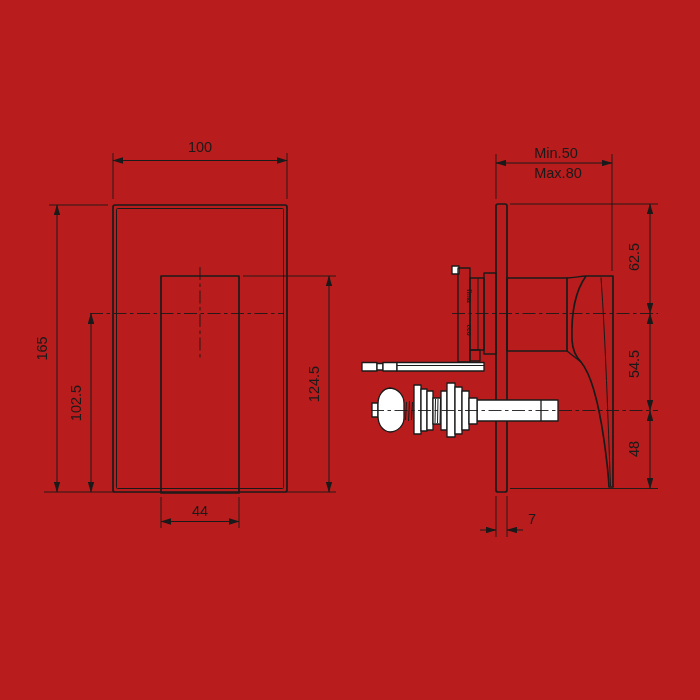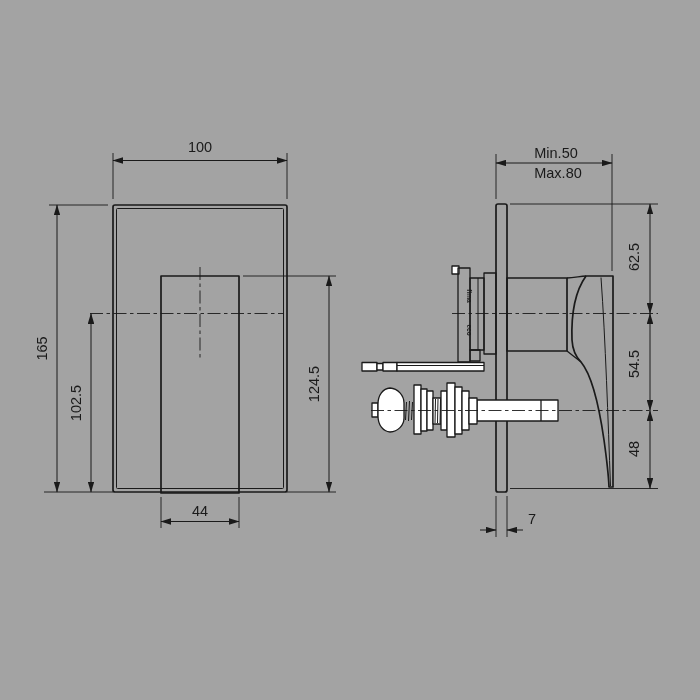--- a/index.html
+++ b/index.html
@@ -1,19 +1,19 @@
 <!DOCTYPE html>
 <html><head>
 <meta charset="utf-8">
 <style>
   html,body{margin:0;padding:0;background:#ffffff;}
   .canvas{
     position:relative;
     width:700px;height:700px;
-    background:#a3a3a3;
+    background:#b91c1c;
     font-family:"Liberation Sans", sans-serif;
     overflow:hidden;
   }
   svg{position:absolute;left:0;top:0;}
   .outline{fill:none;stroke:#1a1a1a;stroke-width:1.7;stroke-linejoin:round;stroke-linecap:round;}
   .mid{fill:none;stroke:#1a1a1a;stroke-width:1.3;stroke-linejoin:round;}
   .part{fill:#ffffff;stroke:#1a1a1a;stroke-width:1.3;stroke-linejoin:round;}
   .thin{fill:none;stroke:#1a1a1a;stroke-width:1;}
   .dimline{fill:none;stroke:#1a1a1a;stroke-width:1;}
   .extline{fill:none;stroke:#1a1a1a;stroke-width:0.9;}

